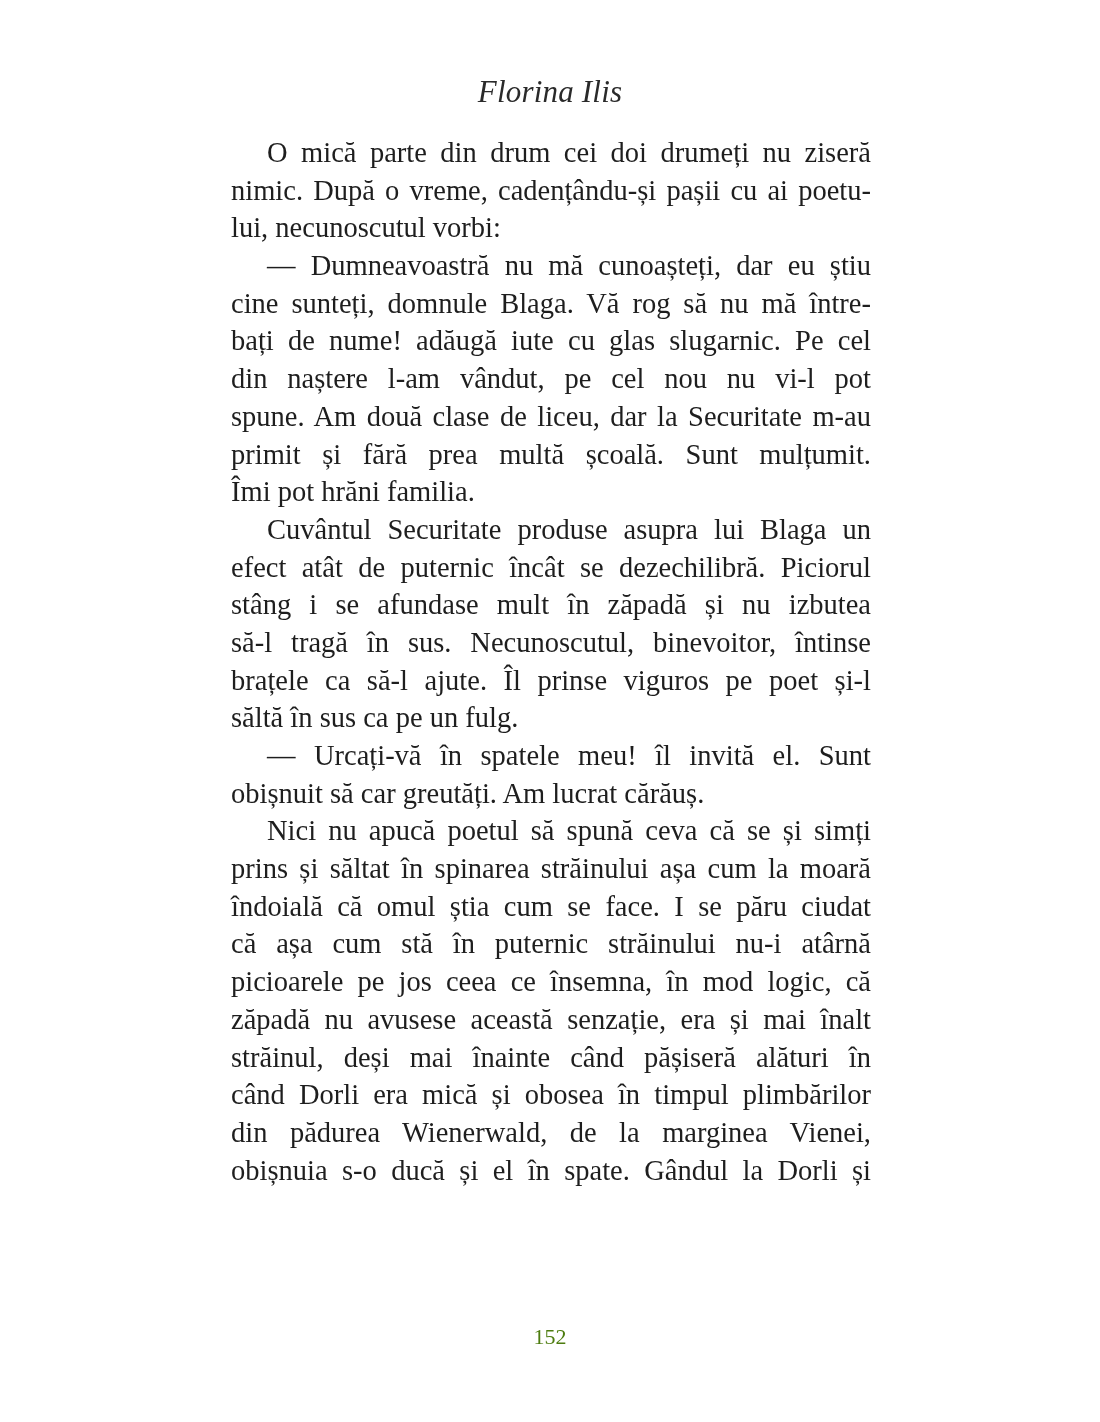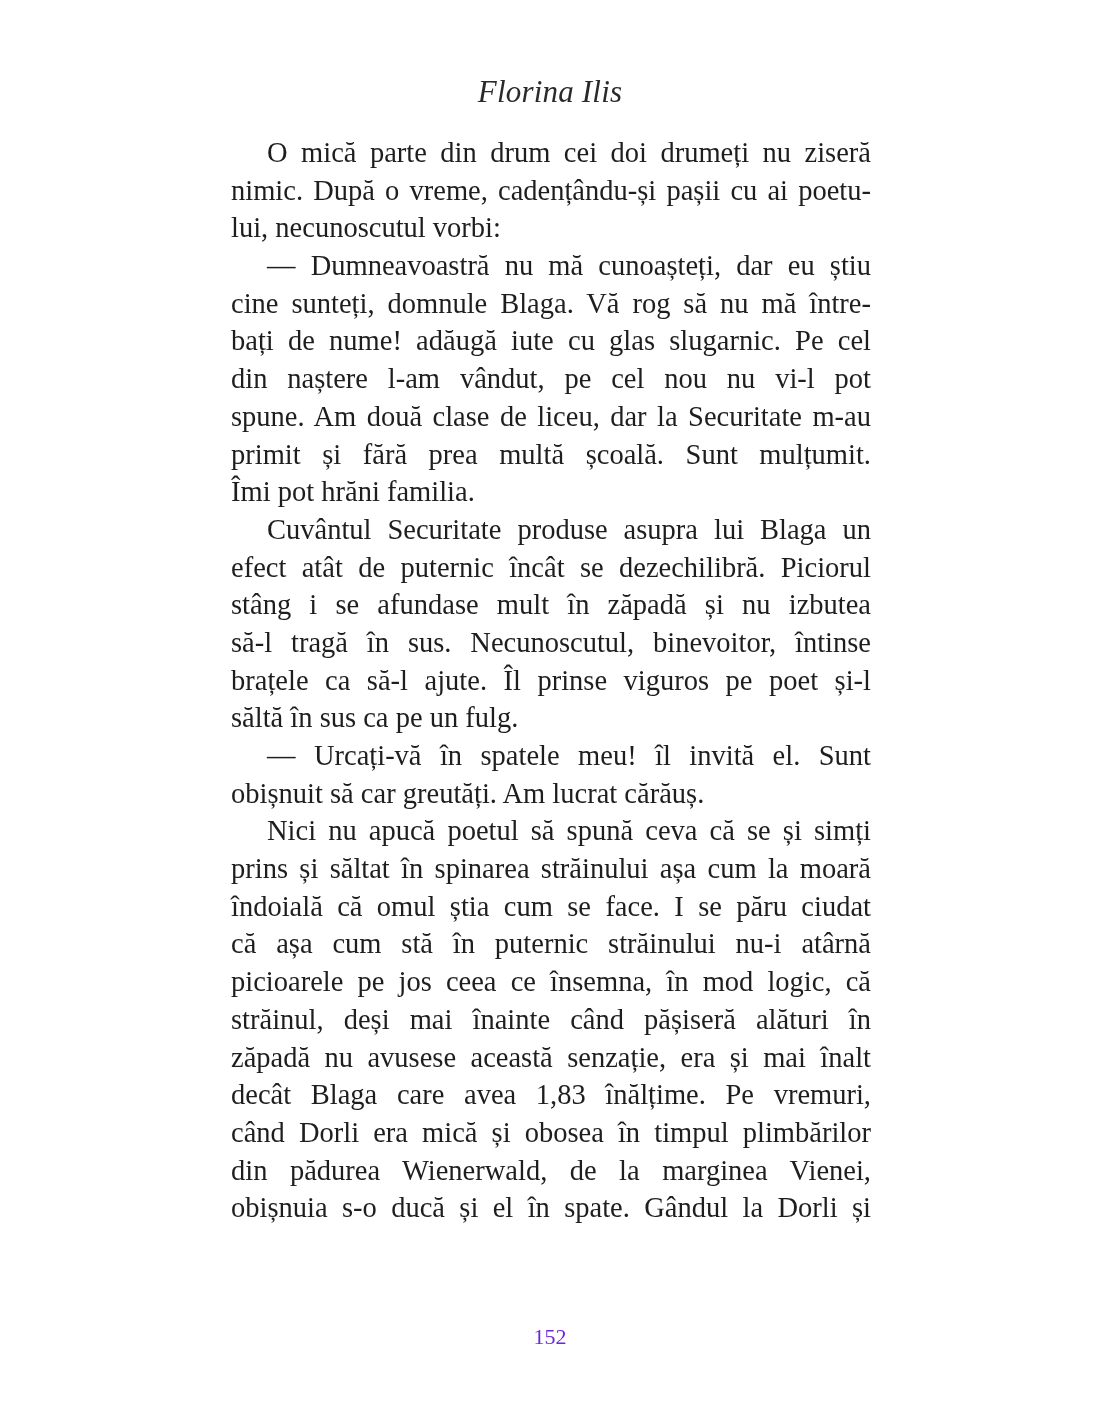--- a/index.html
+++ b/index.html
@@ -45,21 +45,21 @@
   }
   .line.first { text-indent: 36px; }
   .line.last { text-align-last: left; }
   .page-number {
     position: absolute;
     top: 1324px;
     left: 0;
     width: 1100px;
     text-align: center;
     font-size: 22px;
-    color: #6d28d9;
+    color: #4d7c0f;
   }
 </style>
 </head>
 <body>
 
 <div class="running-header">Florina Ilis</div>
 
 <div class="text-column">
 
   <div class="paragraph">
@@ -91,23 +91,22 @@
     <span class="line first">— Urcați-vă în spatele meu! îl invită el. Sunt</span>
     <span class="line last">obișnuit să car greutăți. Am lucrat cărăuș.</span>
   </div>
 
   <div class="paragraph">
     <span class="line first">Nici nu apucă poetul să spună ceva că se și simți</span>
     <span class="line">prins și săltat în spinarea străinului așa cum la moară</span>
     <span class="line">îndoială că omul știa cum se face. I se păru ciudat</span>
     <span class="line">că așa cum stă în puternic străinului nu-i atârnă</span>
     <span class="line">picioarele pe jos ceea ce însemna, în mod logic, că</span>
+    <span class="line">zăpadă nu avusese această senzație, era și mai înalt</span>
     <span class="line">străinul, deși mai înainte când pășiseră alături în</span>
-    <span class="line">zăpadă nu avusese această senzație, era și mai înalt</span>
-    <span class="line">decât Blaga care avea 1,83 înălțime. Pe vremuri,</span>
     <span class="line">când Dorli era mică și obosea în timpul plimbărilor</span>
     <span class="line">din pădurea Wienerwald, de la marginea Vienei,</span>
     <span class="line">obișnuia s-o ducă și el în spate. Gândul la Dorli și</span>
   </div>
 
 </div>
 
 <div class="page-number">152</div>
 
 </body></html>

